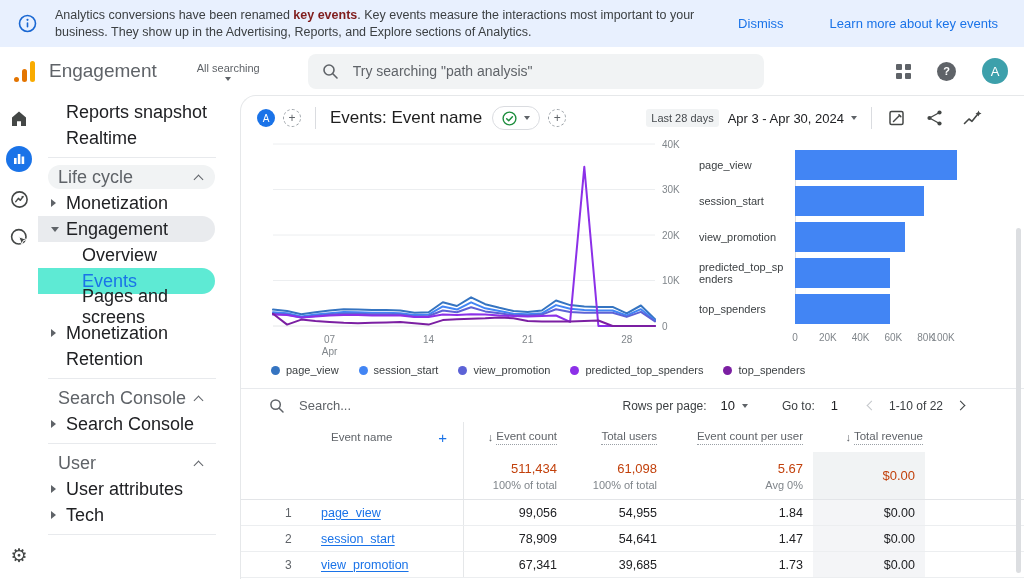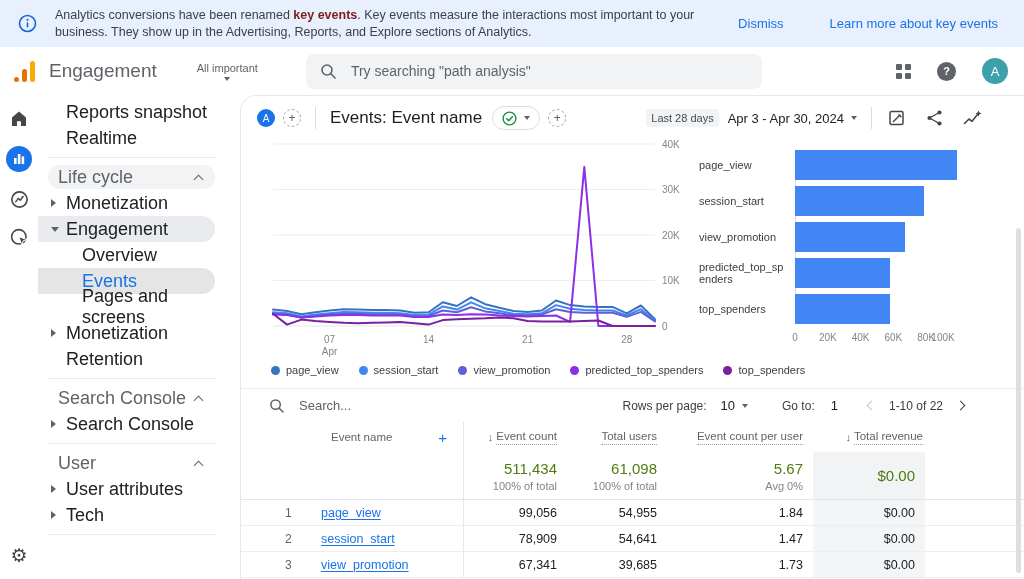--- a/index.html
+++ b/index.html
@@ -38,21 +38,21 @@
   .rail{width:38px;flex:none;display:flex;flex-direction:column;align-items:center;padding-top:14px;gap:17px;position:relative}
   .rail-btn{cursor:pointer;display:flex}
   .rail-reports{width:26px;height:26px;border-radius:50%;background:#1a73e8;display:flex;align-items:center;justify-content:center}
   .rail-gear{position:absolute;bottom:12px;font-size:19px;color:#444746;cursor:pointer}
   
   .nav{width:202px;flex:none;display:flex;flex-direction:column;padding-top:4px;font-size:18px}
   .nav-item{height:26px;display:flex;align-items:center;padding-left:28px;color:#202124;margin-right:25px;
     border-radius:0 14px 14px 0;position:relative;cursor:pointer;flex:none}
   .nav-item .tri{position:absolute;left:13px}
   .nav-item.sub{padding-left:44px}
-  .nav-item.selected{background:#e5e5e5;color:#1a73e8}
+  .nav-item.selected{background:#5eead4;color:#1a73e8}
   .nav-item.hl{background:#e9ebee}
   .nav-header{height:24px;display:flex;align-items:center;justify-content:space-between;
     padding:0 13px 0 10px;margin:1px 25px 1px 10px;color:#5f6368;cursor:pointer;flex:none}
   .nav-header.bg{background:#f1f3f4;border-radius:13px}
   .nav-divider{border-top:1px solid #e8eaed;margin:6px 24px 6px 10px;flex:none}
   .nav-bottom{margin-top:auto}
   .collapse-row{height:42px;display:flex;align-items:center;justify-content:flex-end;padding-right:28px;cursor:pointer}
   
   .chv{width:7px;height:7px;border-right:1.6px solid #5f6368;border-bottom:1.6px solid #5f6368;display:inline-block}
   .chv.up{transform:rotate(-135deg);margin-top:4px}
@@ -104,21 +104,21 @@
   .trow{display:grid;grid-template-columns:222px 96px 100px 146px 120px 1fr;align-items:stretch}
   .thead{height:30px;font-size:11.5px;color:#5f6368}
   .th-name{display:flex;align-items:center;padding-left:90px}
   .th-plus{margin-left:auto;margin-right:16px;color:#1a73e8;font-size:15px;cursor:pointer}
   .th-metric{display:flex;justify-content:flex-end;align-items:center;gap:3px;padding-right:2px}
   .th-metric .lbl{border-bottom:1px dotted #9aa0a6;padding-bottom:2px;cursor:pointer}
   .sort-arrow{font-size:11px;color:#5f6368}
   .vline{border-left:1px solid #e5e7e9}
   .totals{height:48px;border-bottom:1px solid #e3e5e8}
   .tot-cell{display:flex;flex-direction:column;align-items:flex-end;justify-content:center;padding-right:2px}
-  .tot-val{font-size:15px;color:#4d7c0f}
+  .tot-val{font-size:13px;color:#c2410c}
   .tot-sub{font-size:11px;color:#80868b;margin-top:3px}
   .shade{background:#f1f3f4;margin-left:8px;padding-right:10px !important}
   .drow{height:26px;border-bottom:1px solid #eceef0;font-size:12.5px}
   .d-name{display:flex;align-items:center;padding-left:44px}
   .d-num{width:14px;color:#5f6368;font-size:12px}
   .d-link{margin-left:22px;color:#1a73e8;text-decoration:underline;text-underline-offset:2px;cursor:pointer}
   .d-metric{display:flex;align-items:center;justify-content:flex-end;padding-right:2px}
   .d-rev{background:#f4f5f7}
   .scrollbar-thumb{position:absolute;right:3px;top:132px;width:5px;height:345px;background:#dcdee1;border-radius:3px;cursor:pointer}
   svg{display:block}
@@ -142,21 +142,21 @@
 </div>
 
 <div class="topbar">
   <span class="ga-logo">
       <i class="ga-dot"></i>
       <i class="ga-mid"></i>
       <i class="ga-tall"></i>
     </span>
   <span class="product-name">Engagement</span>
   <span class="account-switch">
-    <span class="account-label">All important</span>
+    <span class="account-label">All searching</span>
     <span class="tri down caret"></span>
   </span>
   <div class="gsearch">
     <span style="display:flex">
       <svg width="17" height="17" viewBox="0 0 17 17">
           <circle cx="7" cy="7" r="5" fill="none" stroke="#5f6368" stroke-width="1.6"></circle>
           <line x1="10.8" y1="10.8" x2="15" y2="15" stroke="#5f6368" stroke-width="1.6" stroke-linecap="round"></line>
         </svg>
     </span>
     <input type="text" placeholder="Try searching &quot;path analysis&quot;" style="">

